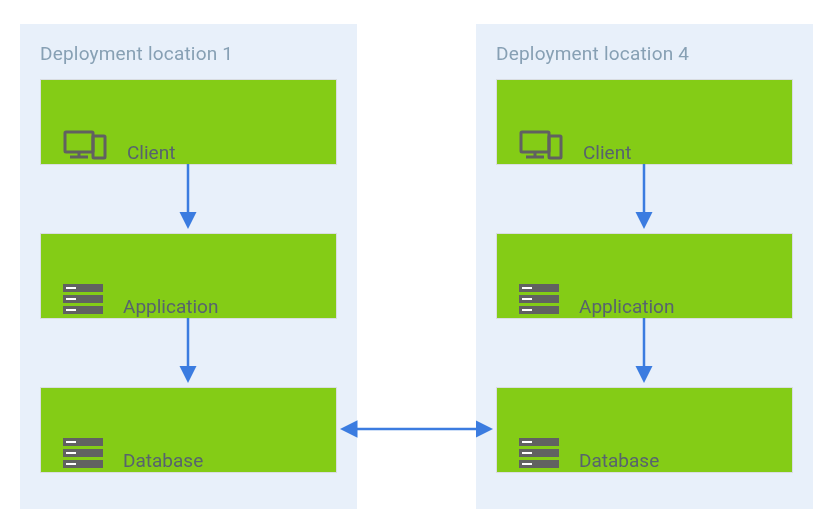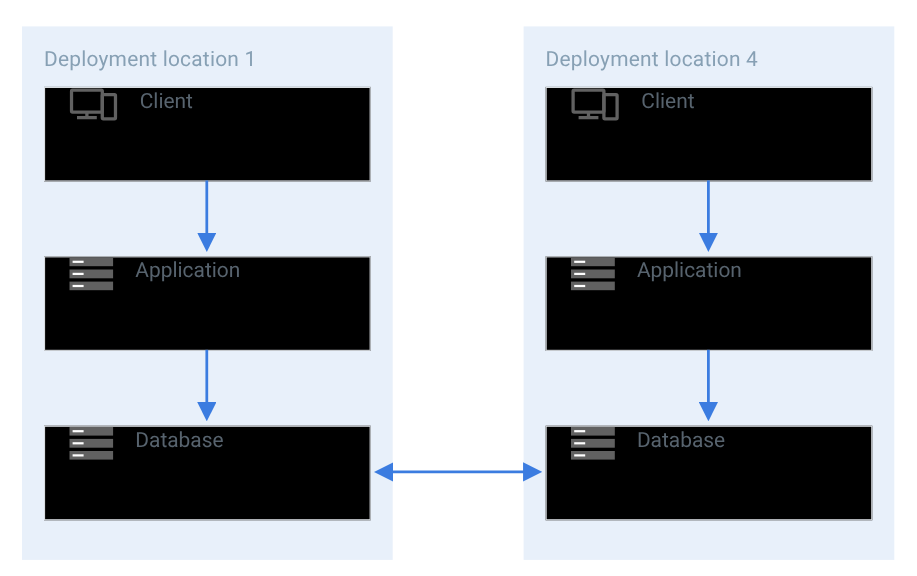--- a/index.html
+++ b/index.html
@@ -27,25 +27,25 @@
     .location-1 { left: 20px; top: 24px; }
     .location-2 { left: 476px; top: 24px; }
     .location-title {
       font-size: 19px;
       color: #87a0b4;
       font-weight: 400;
       margin-bottom: 14px;
       letter-spacing: 0.2px;
     }
     .box {
-      background: #000000;
+      background: #84cc16;
       border: 1.5px solid #d9dde1;
       height: 86px;
       display: flex;
-      align-items: flex-start;
+      align-items: flex-end;
       padding-left: 22px;
       position: relative;
     }
     .box-label {
       font-size: 19px;
       color: #57636e;
       font-weight: 400;
       margin-left: 20px;
     }
     .gap { height: 68px; }

